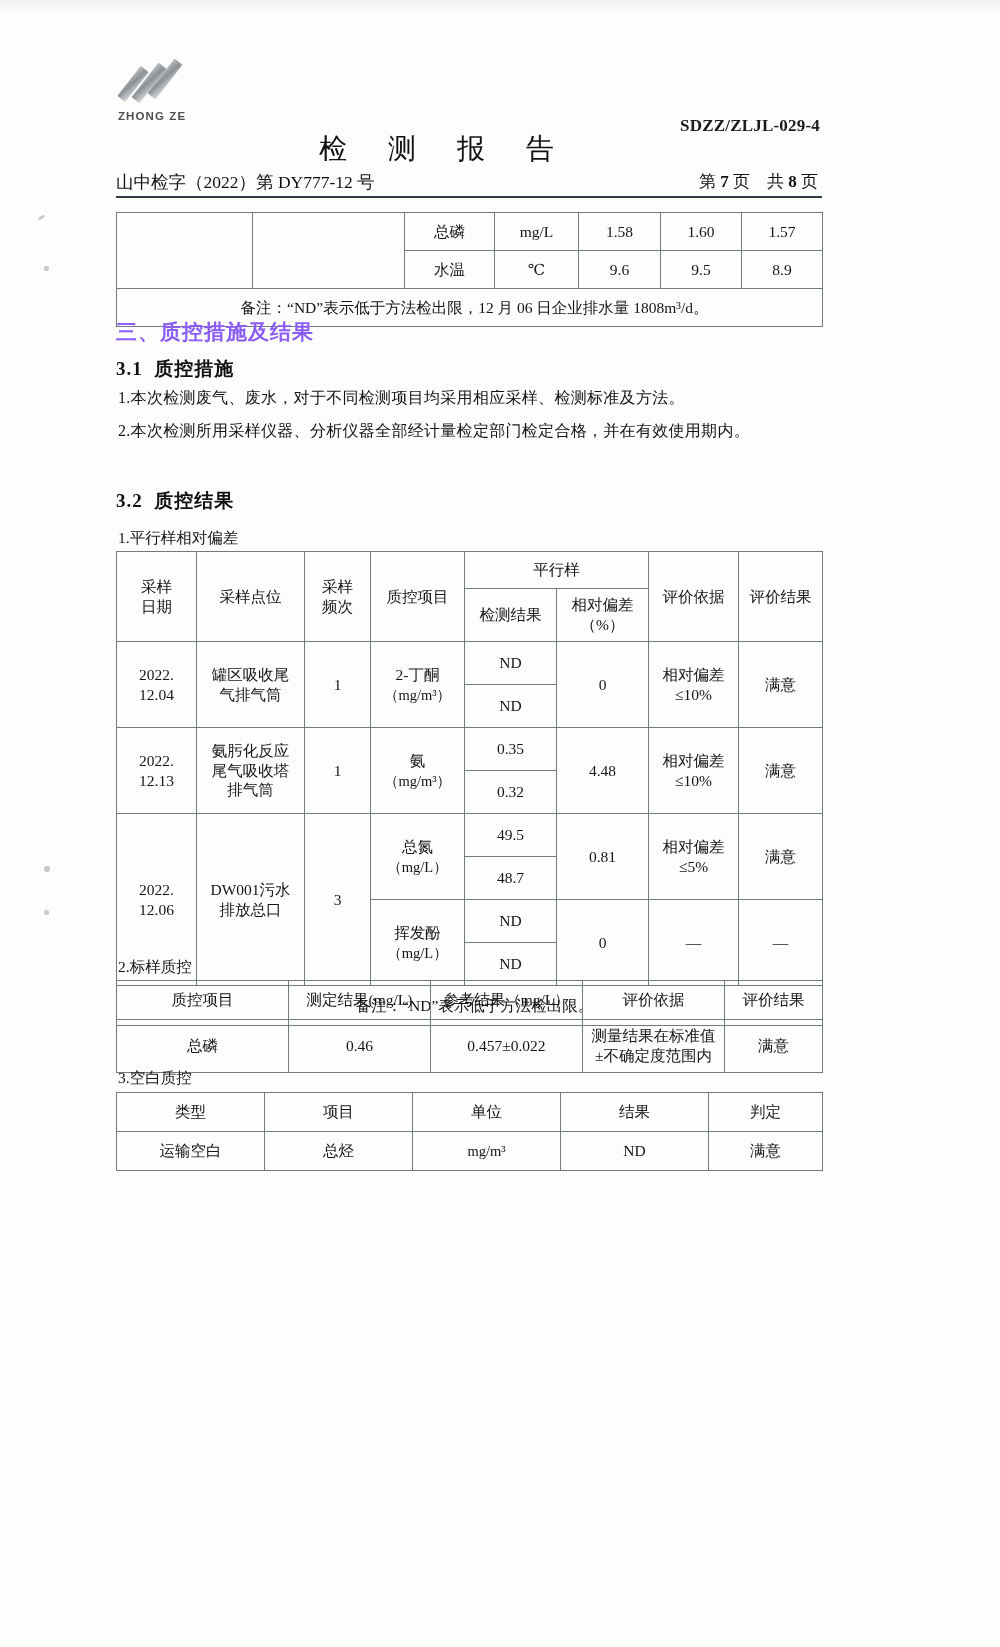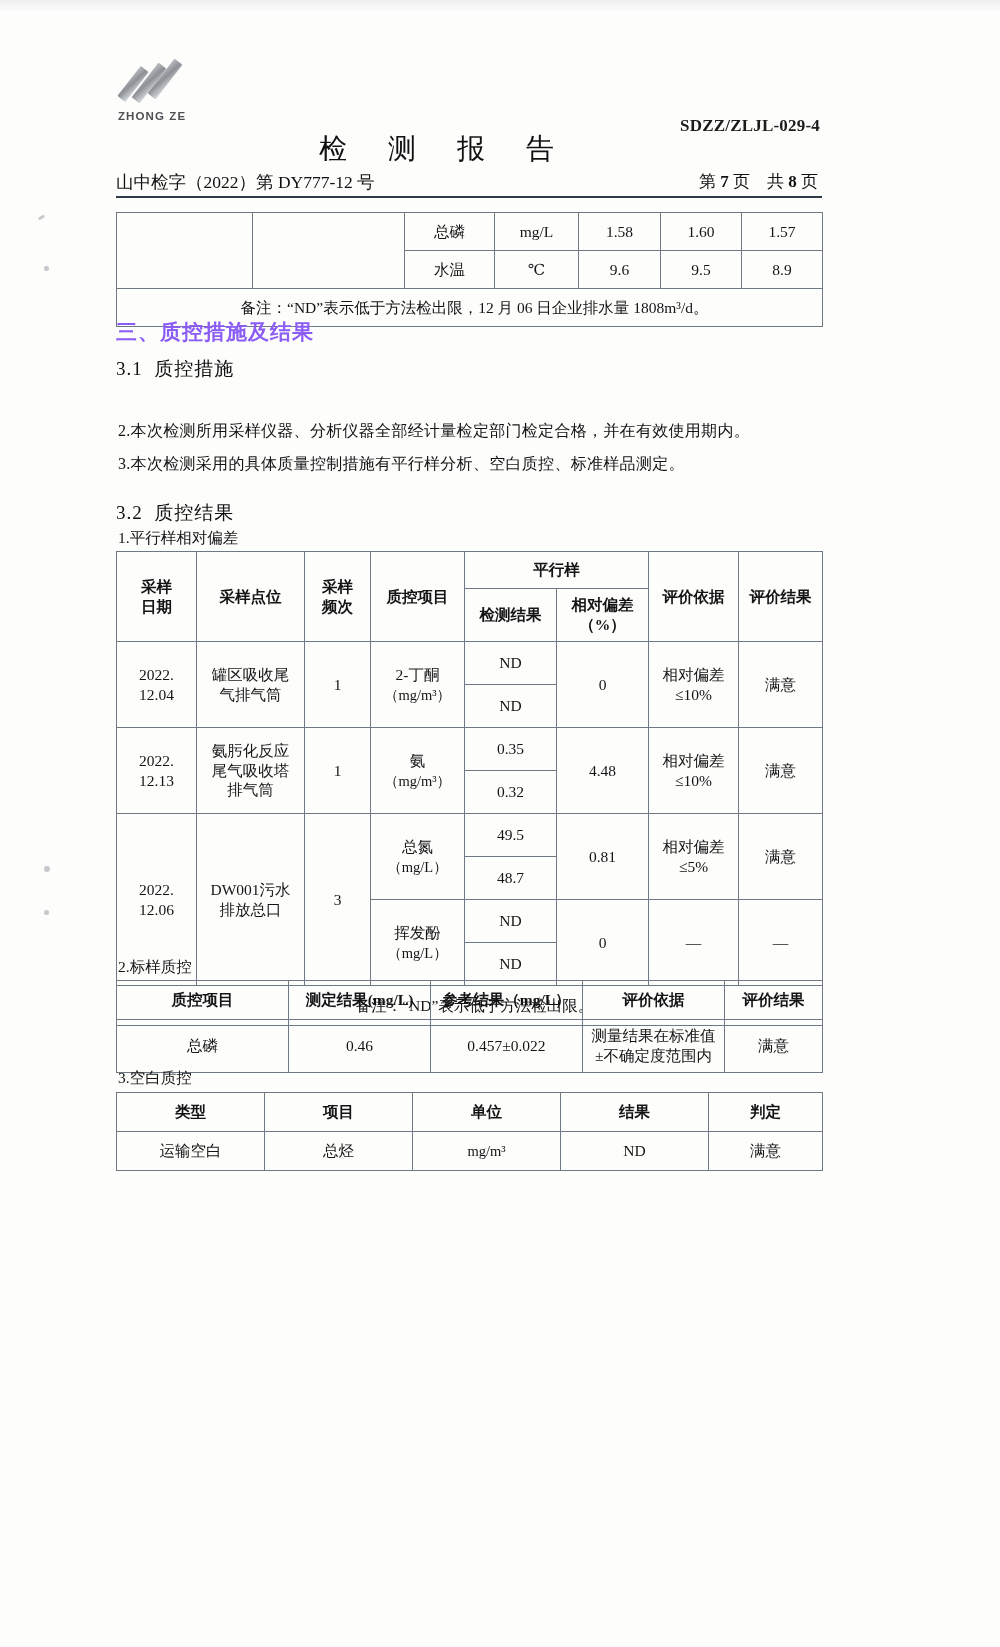--- a/index.html
+++ b/index.html
@@ -136,21 +136,21 @@
   }
   table.doc td, table.doc th {
     border: 1px solid #6e7984;
     text-align: center;
     vertical-align: middle;
     padding: 3px 2px;
     font-weight: normal;
     line-height: 1.28;
   }
   table.doc th {
-    font-weight: bold;
+    font-weight: normal;
   }
   .u { font-size: 14.5px; }
 
   
   .tbl-top {
     position: absolute;
     left: 116px;
     top: 212px;
     width: 706px;
   }
@@ -169,21 +169,21 @@
     left: 116px;
     font-size: 21px;
     font-weight: bold;
     color: #8b5cf6;
     letter-spacing: 1px;
   }
   .h-sub {
     position: absolute;
     left: 116px;
     font-size: 19px;
-    font-weight: normal;
+    font-weight: bold;
     color: #111;
     letter-spacing: 1px;
   }
   .p-body {
     position: absolute;
     left: 118px;
     font-size: 16px;
     color: #141414;
     letter-spacing: 0.3px;
   }
@@ -300,24 +300,24 @@
             <td class="note-cell" colspan="7">备注：“ND”表示低于方法检出限，12 月 06 日企业排水量 1808m³/d。</td>
           </tr>
         </tbody>
       </table>
     </div>
 
     <div class="h-sec" style="top:318px;">三、质控措施及结果</div>
 
     <div class="h-sub" style="top:356px;"><span>3.1</span>&nbsp;&nbsp;<span>质控措施</span></div>
 
+    <div class="p-body" style="top:388px;">1.本次检测废气、废水，对于不同检测项目均采用相应采样、检测标准及方法。</div>
     <div class="p-body" style="top:421px;">2.本次检测所用采样仪器、分析仪器全部经计量检定部门检定合格，并在有效使用期内。</div>
-    <div class="p-body" style="top:454px;">3.本次检测采用的具体质量控制措施有平行样分析、空白质控、标准样品测定。</div>
-
-    <div class="h-sub" style="top:500px;"><span>3.2</span>&nbsp;&nbsp;<span>质控结果</span></div>
+
+    <div class="h-sub" style="top:488px;"><span>3.2</span>&nbsp;&nbsp;<span>质控结果</span></div>
 
     <div class="cap" style="top:528px;">1.平行样相对偏差</div>
 
     <div class="tbl-par">
       <table class="doc">
         <colgroup>
           <col style="width:80px">
           <col style="width:108px">
           <col style="width:66px">
           <col style="width:94px">

